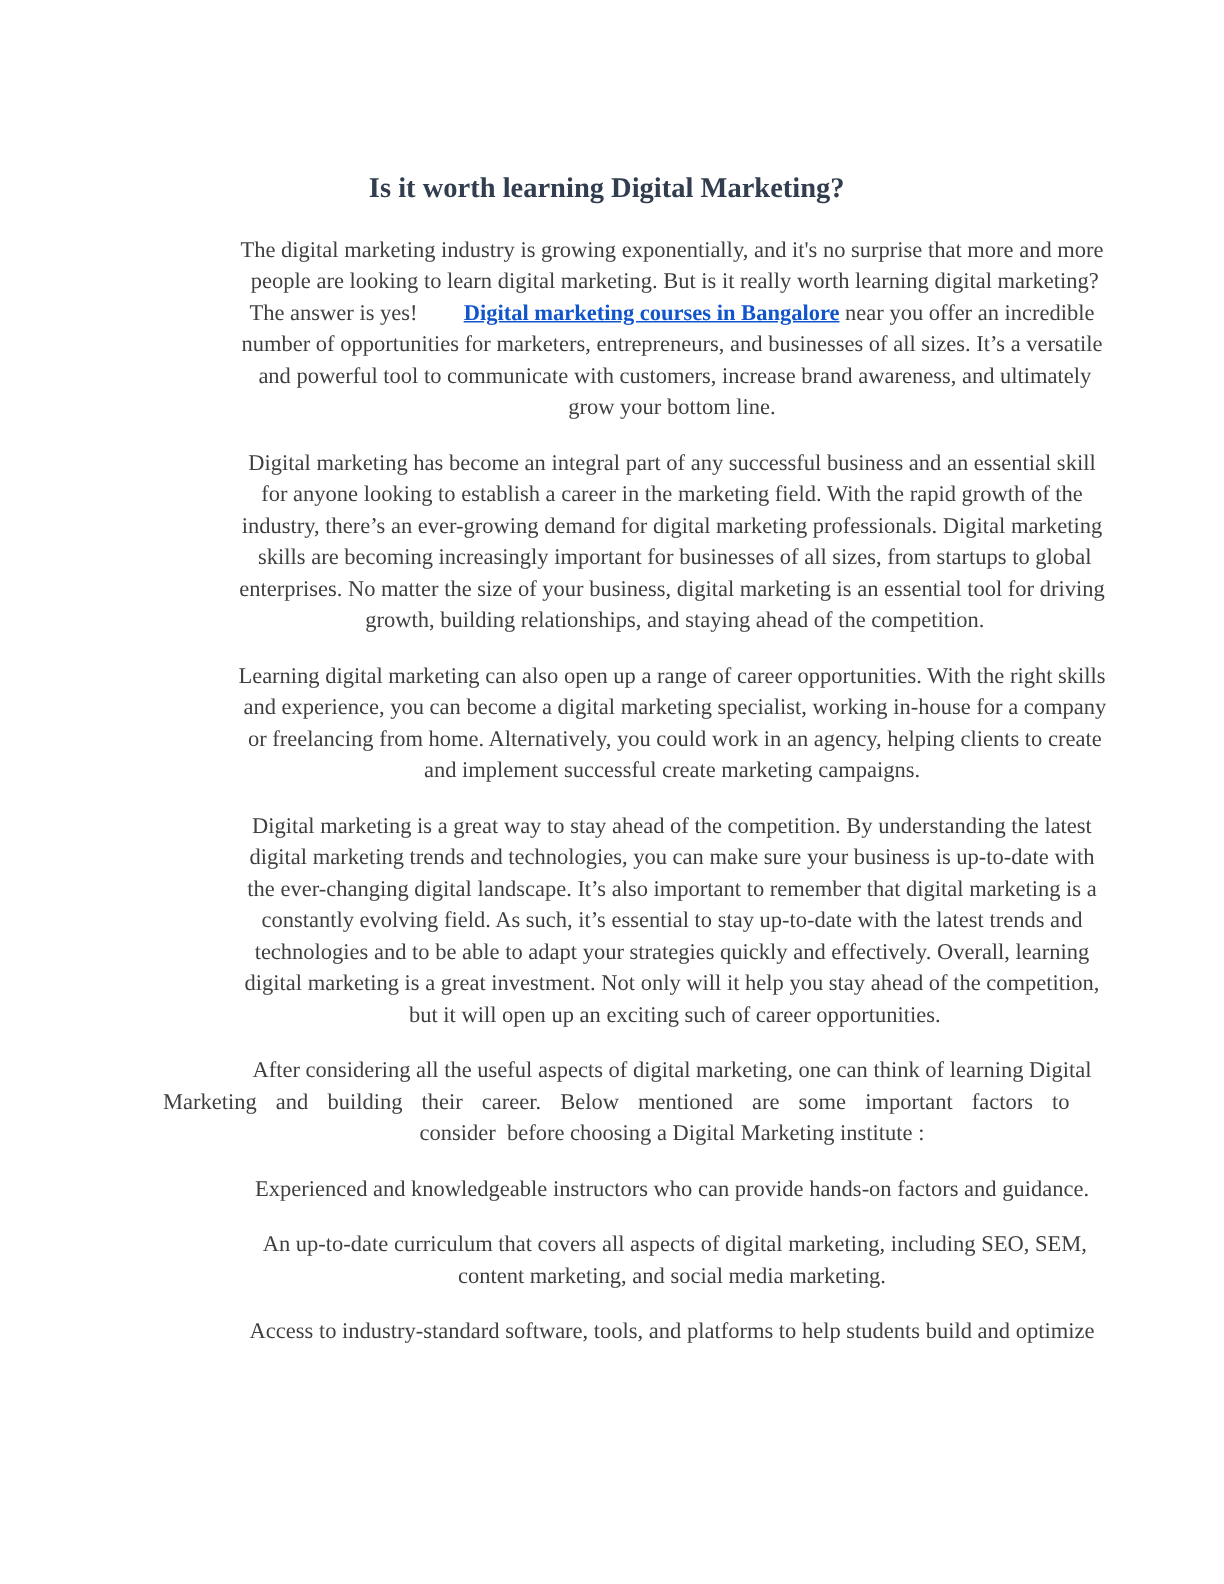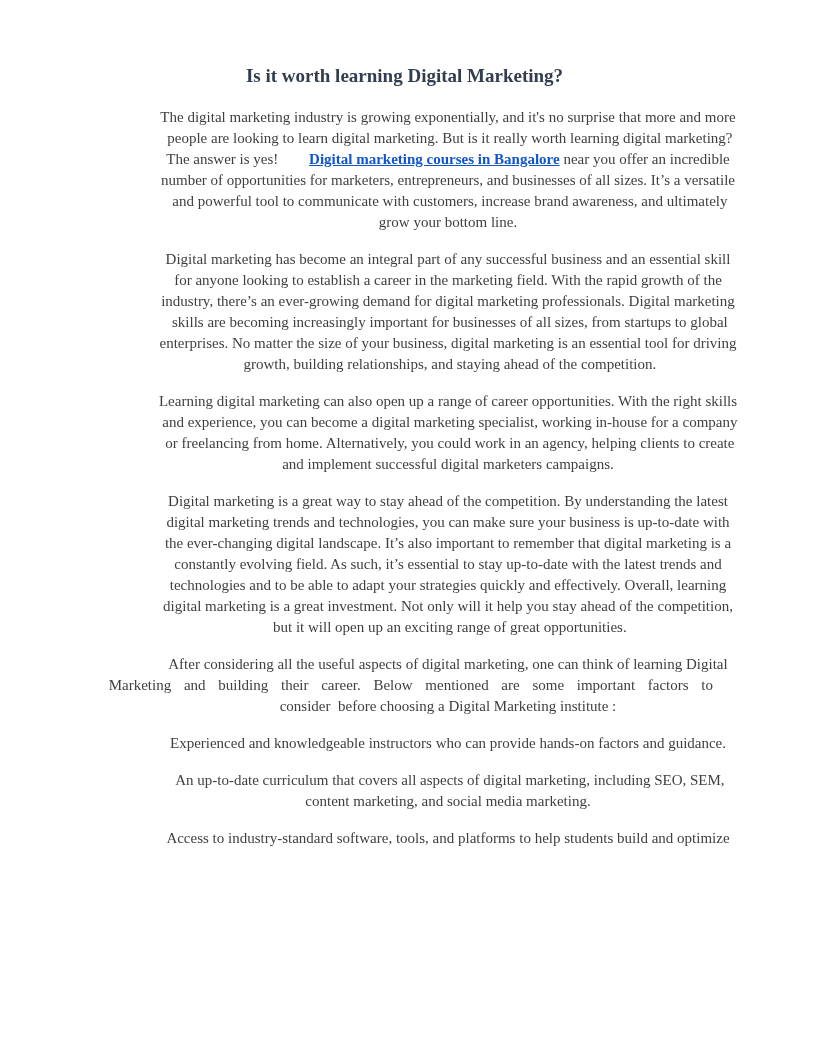--- a/index.html
+++ b/index.html
@@ -13,21 +13,21 @@
   body {
     width: 816px;
     height: 1056px;
     overflow: hidden;
     font-family: "Liberation Serif", "DejaVu Serif", serif;
   }
   .page {
     width: 816px;
     height: 1056px;
     background: var(--page-bg);
-    padding: 63px 0 0 96px;
+    padding: 113px 0 0 96px;
   }
   .doc-title {
     width: 617px;
     text-align: center;
     font-weight: bold;
     font-size: 19px;
     line-height: 26px;
     color: var(--title-color);
     margin: 0 0 18px 0;
   }
@@ -71,30 +71,30 @@
         <div class="line"><span>for anyone looking to establish a career in the marketing field. With the rapid growth of the</span></div>
         <div class="line"><span>industry, there’s an ever-growing demand for digital marketing professionals. Digital marketing</span></div>
         <div class="line"><span> skills are becoming increasingly important for businesses of all sizes, from startups to global</span></div>
         <div class="line"><span>enterprises. No matter the size of your business, digital marketing is an essential tool for driving</span></div>
         <div class="line"><span> growth, building relationships, and staying ahead of the competition.</span></div>
       </div>
       <div class="para">
         <div class="line"><span>Learning digital marketing can also open up a range of career opportunities. With the right skills</span></div>
         <div class="line"><span> and experience, you can become a digital marketing specialist, working in-house for a company</span></div>
         <div class="line"><span> or freelancing from home. Alternatively, you could work in an agency, helping clients to create</span></div>
-        <div class="line"><span>and implement successful digital marketers campaigns.</span></div>
+        <div class="line"><span>and implement successful create marketing campaigns.</span></div>
       </div>
       <div class="para">
         <div class="line"><span>Digital marketing is a great way to stay ahead of the competition. By understanding the latest</span></div>
         <div class="line"><span>digital marketing trends and technologies, you can make sure your business is up-to-date with</span></div>
         <div class="line"><span>the ever-changing digital landscape. It’s also important to remember that digital marketing is a</span></div>
         <div class="line"><span>constantly evolving field. As such, it’s essential to stay up-to-date with the latest trends and</span></div>
         <div class="line"><span>technologies and to be able to adapt your strategies quickly and effectively. Overall, learning</span></div>
         <div class="line"><span>digital marketing is a great investment. Not only will it help you stay ahead of the competition,</span></div>
-        <div class="line"><span> but it will open up an exciting range of great opportunities.</span></div>
+        <div class="line"><span> but it will open up an exciting such of career opportunities.</span></div>
       </div>
       <div class="para">
         <div class="line"><span>After considering all the useful aspects of digital marketing, one can think of learning Digital</span></div>
         <div class="line justified"><span> Marketing and building their career. Below mentioned are some important factors to</span></div>
         <div class="line"><span>consider  before choosing a Digital Marketing institute :</span></div>
       </div>
       <div class="para">
         <div class="line"><span>Experienced and knowledgeable instructors who can provide hands-on factors and guidance.</span></div>
       </div>
       <div class="para">

